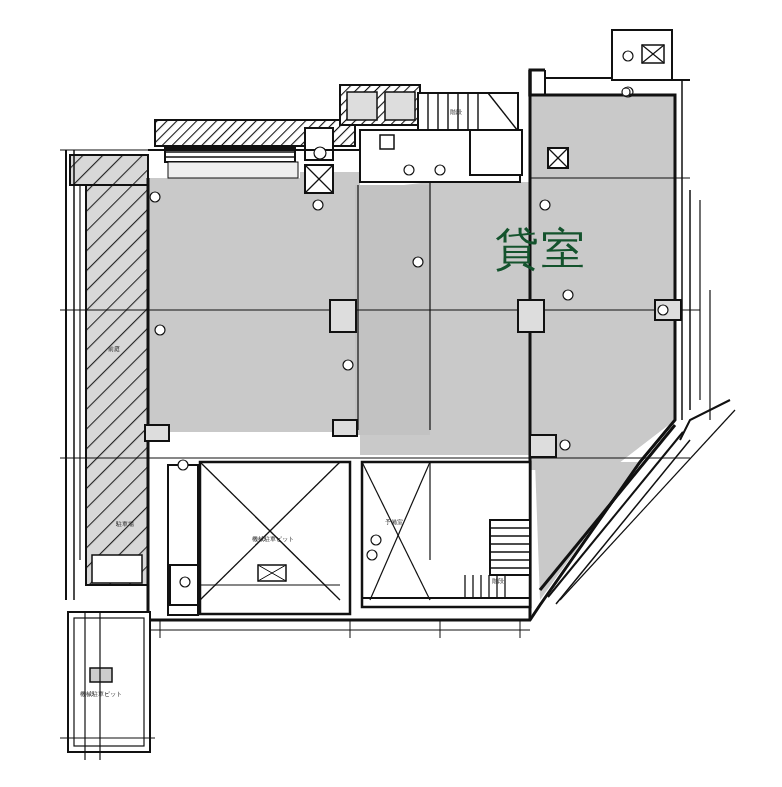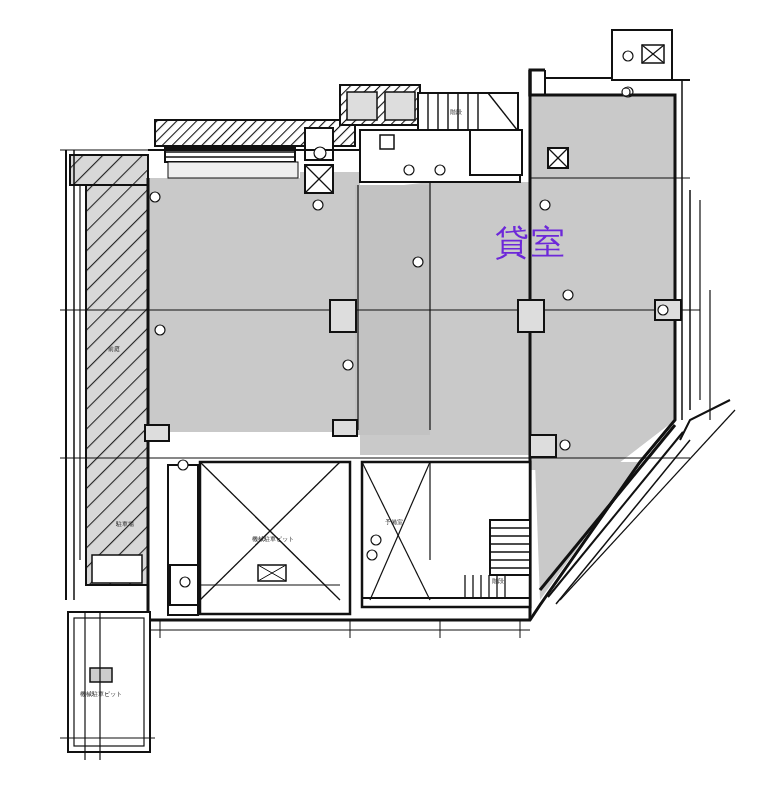--- a/index.html
+++ b/index.html
@@ -1,18 +1,18 @@
 <!DOCTYPE html>
 <html><head>
 <meta charset="utf-8">
 <style>
   html, body { margin: 0; padding: 0; background: #ffffff; }
   body { width: 782px; height: 787px; overflow: hidden; position: relative; font-family: "DejaVu Sans", sans-serif; }
   #plan { position: absolute; left: 0; top: 0; }
-  .room-label { position: absolute; font-family: "DejaVu Sans", sans-serif; font-size: 34px; color: #6d28d9; letter-spacing: 2px; font-weight: normal; }
+  .room-label { position: absolute; font-family: "DejaVu Sans", sans-serif; font-size: 44px; color: #14532d; letter-spacing: 2px; font-weight: normal; }
   .small-label { position: absolute; font-family: "DejaVu Sans", sans-serif; font-size: 6px; color: #222; white-space: nowrap; }
 </style>
 </head>
 <body>
 
 <svg id="plan" width="782" height="787" viewBox="0 0 782 787" xmlns="http://www.w3.org/2000/svg">
   <defs>
     <pattern id="hatch" patternUnits="userSpaceOnUse" width="14" height="14" patternTransform="rotate(45)">
       <rect width="14" height="14" fill="#d8d8d8"></rect>
       <line x1="0" y1="0" x2="0" y2="14" stroke="#222" stroke-width="2.2"></line>

